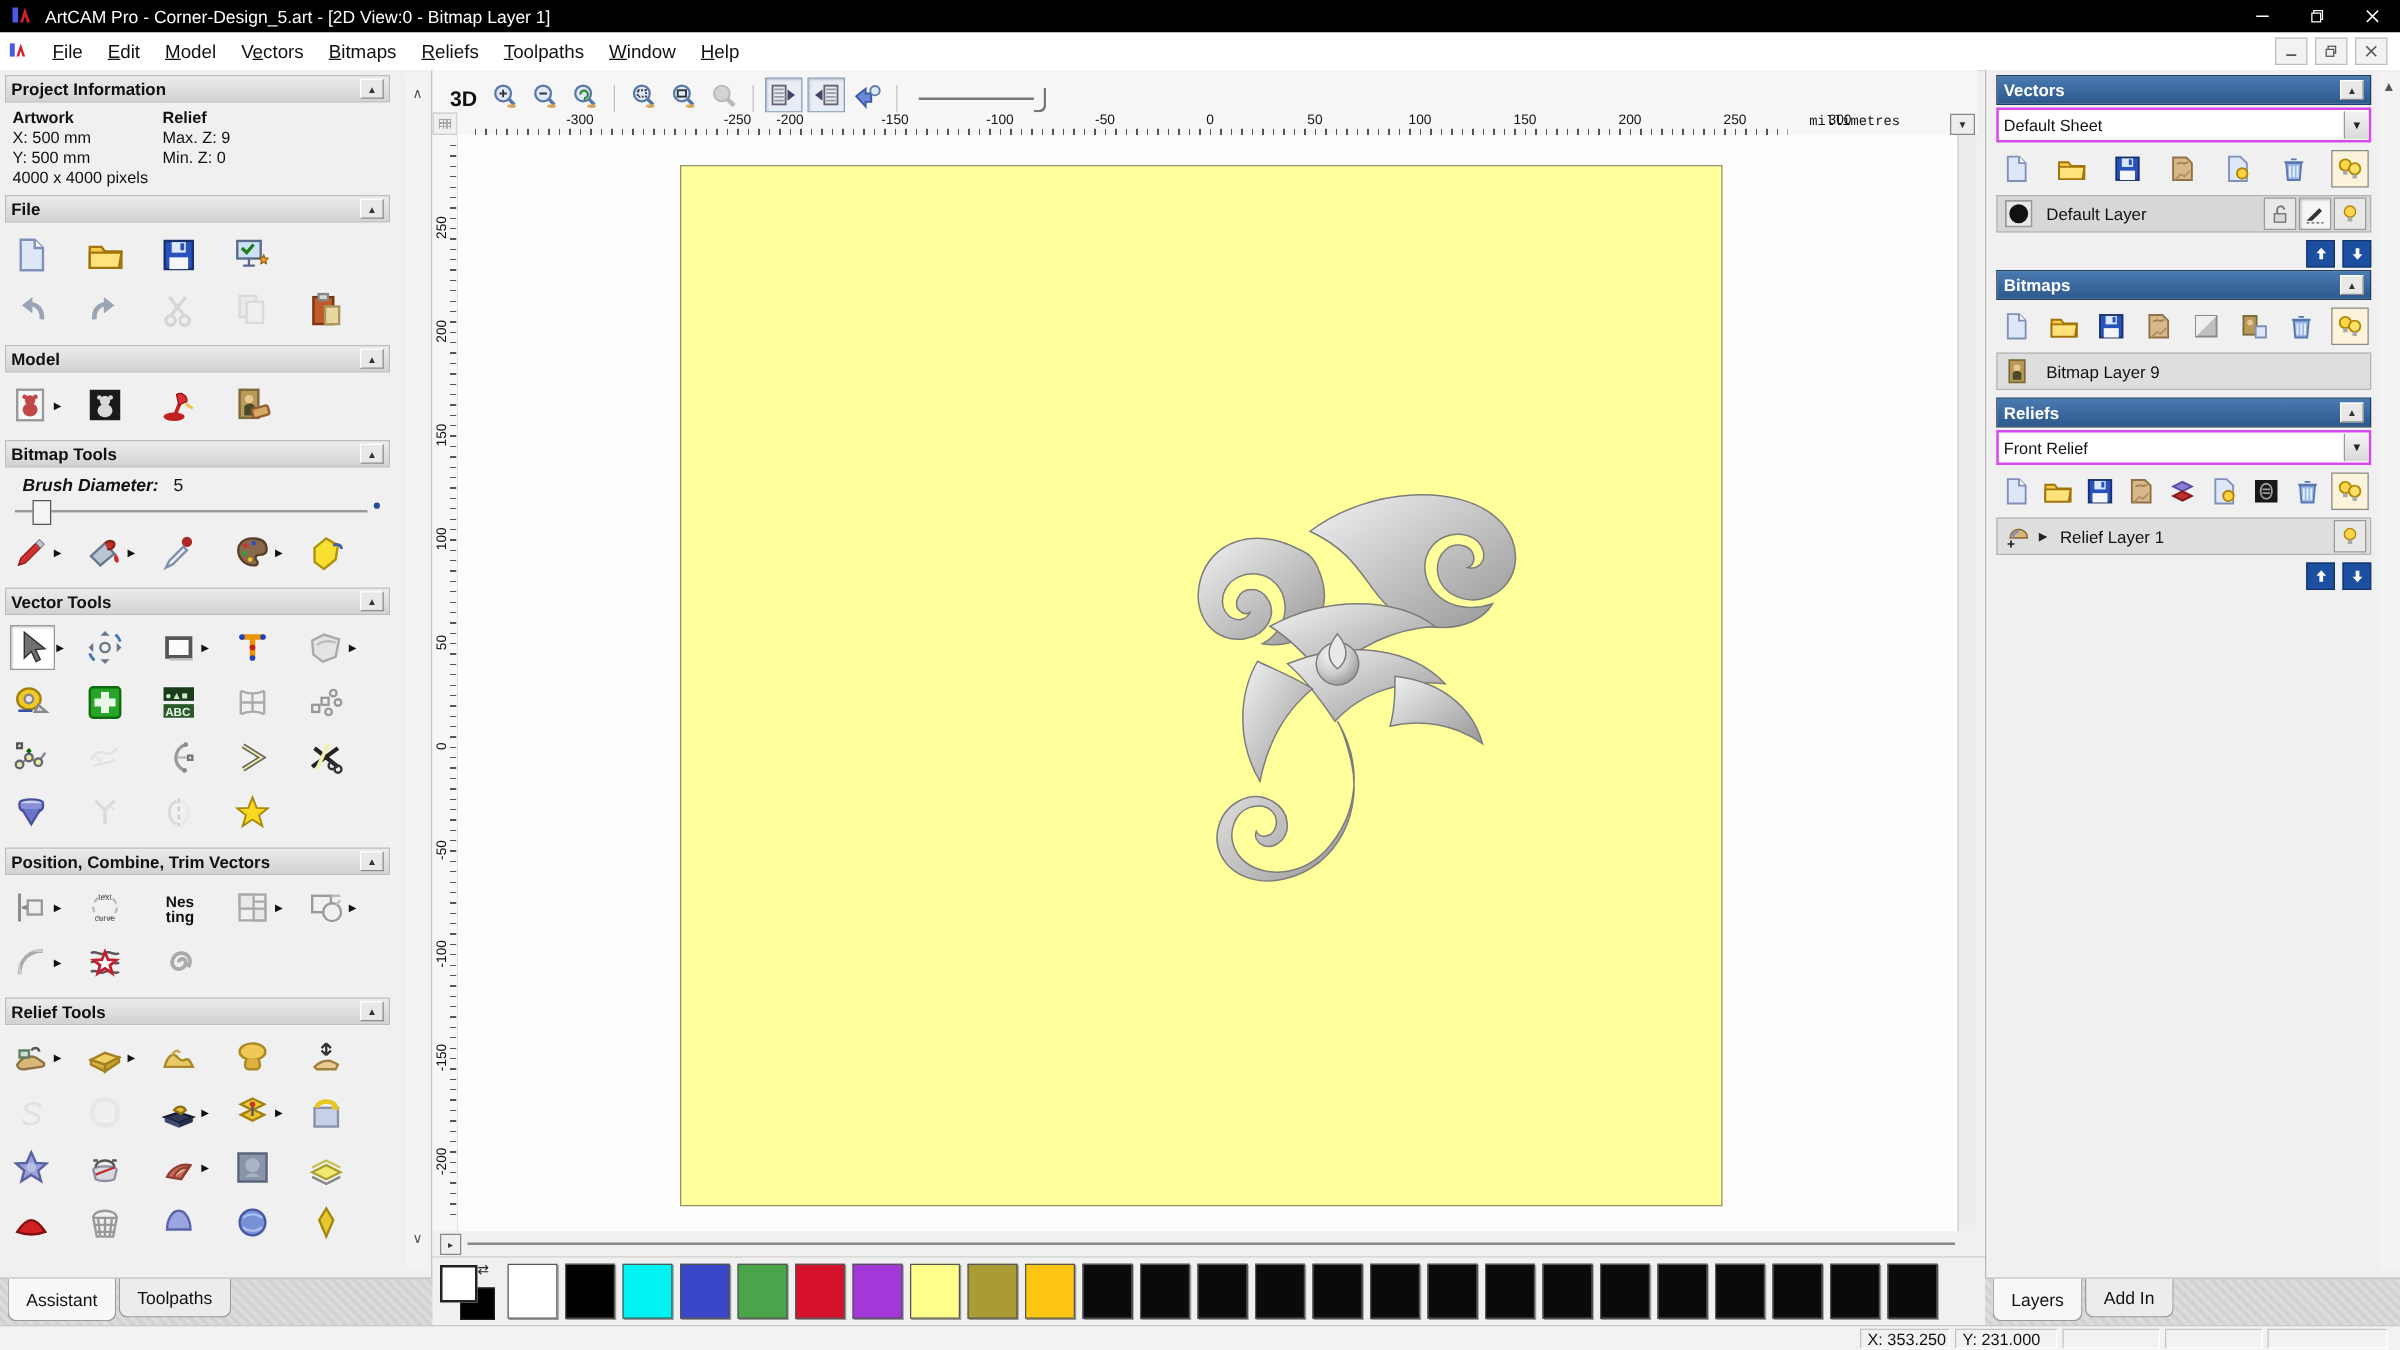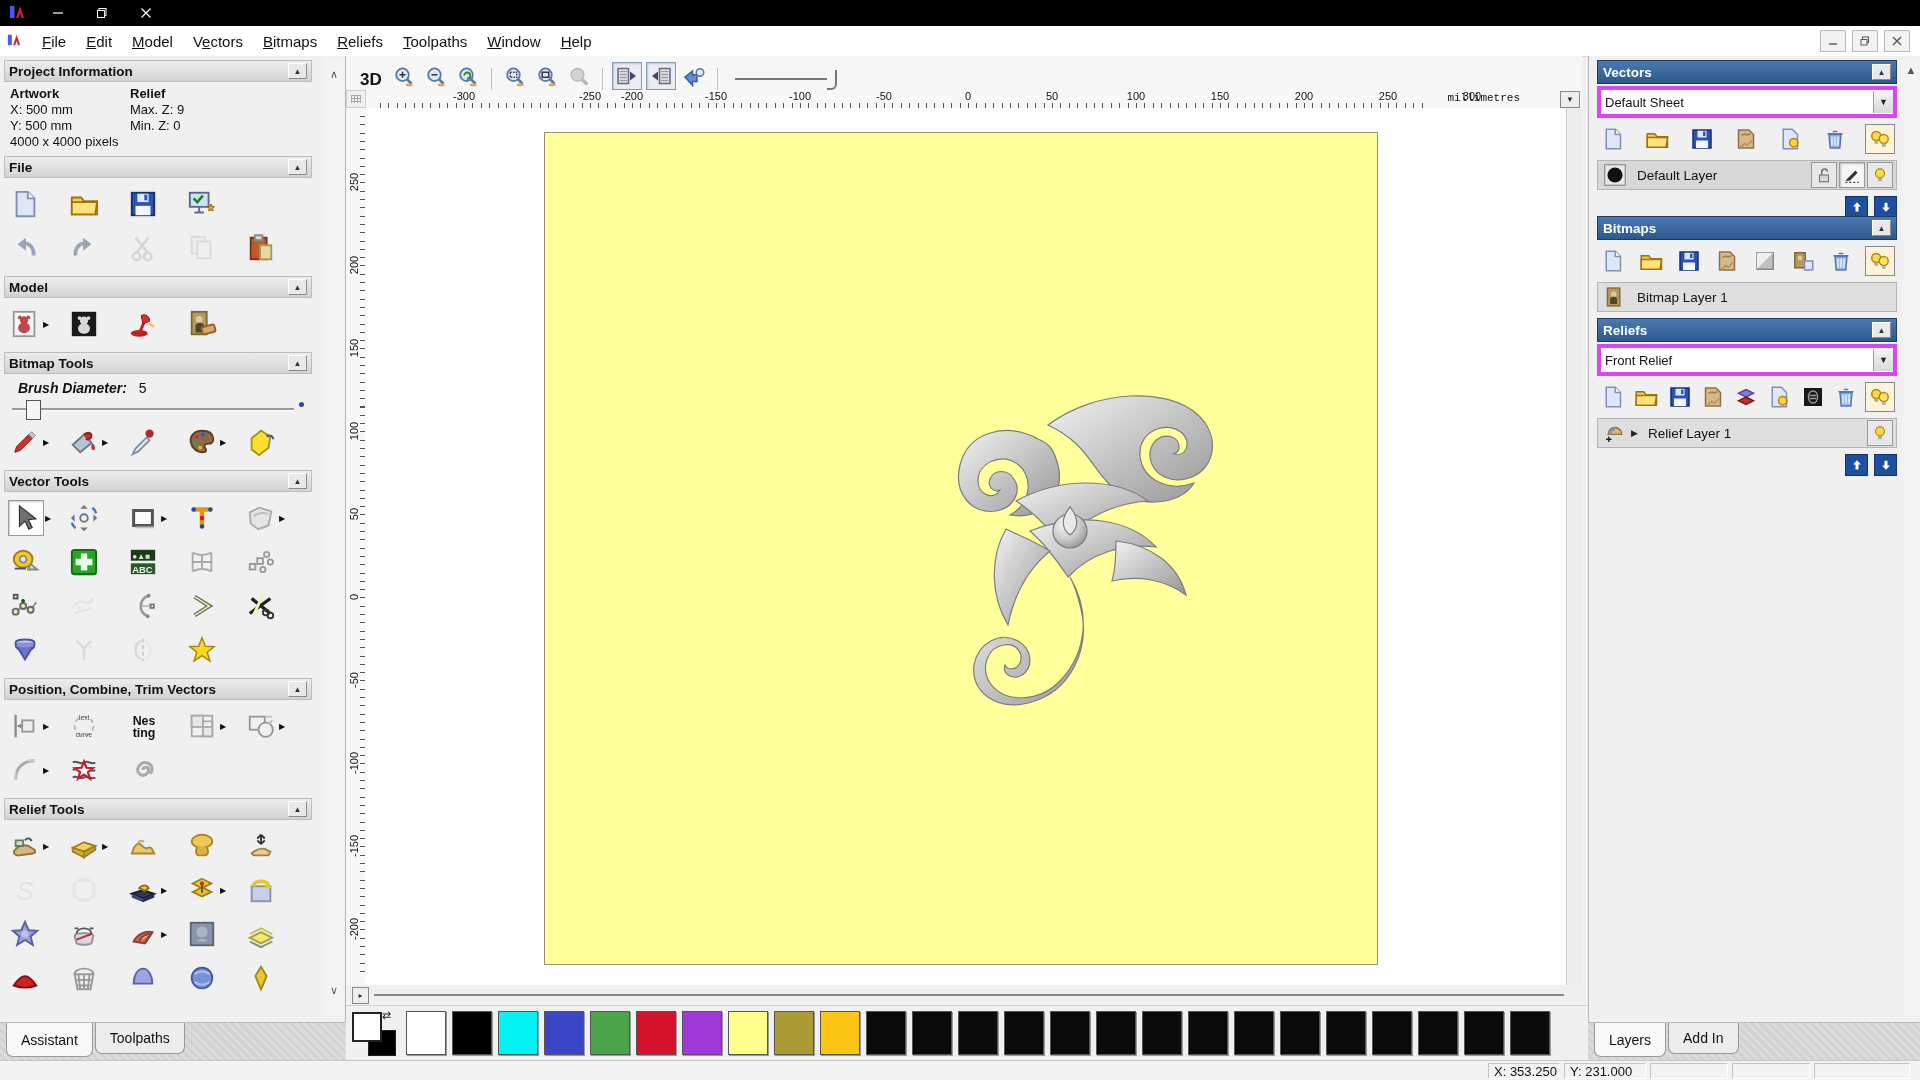--- a/index.html
+++ b/index.html
@@ -87,21 +87,21 @@
   #hscroll{position:absolute;left:0;bottom:0;width:100%;height:20px;background:#f0f0f0;}
   #hscroll .hbtn{position:absolute;left:6px;top:2px;width:15px;height:15px;border:1px solid #888;background:#eee;
                  font-size:8px;display:flex;align-items:center;justify-content:center;color:#333;}
   #hscroll .hline{position:absolute;left:28px;top:9px;width:1240px;max-width:1190px;height:2px;background:#888;}
   
   #rightpanel{position:absolute;left:1588px;top:56px;width:332px;height:966px;background:#f0f0f0;border-left:1px solid #b8b8b8;}
   .rp-sec{position:absolute;left:8px;width:300px;}
   .blue-hdr{height:22px;background:linear-gradient(#4a7ab2,#2d598c);color:#fff;font-weight:bold;font-size:13.5px;
             display:flex;align-items:center;padding:0 5px;border:1px solid #1d3d63;}
   .blue-hdr .sp{flex:1;}
-  .combo{height:24px;margin-top:2px;background:#fff;border:4px solid #d946ef;display:flex;align-items:center;font-size:13px;}
+  .combo{height:24px;margin-top:2px;background:#fff;border:2px solid #d946ef;display:flex;align-items:center;font-size:13px;}
   .combo .cv{flex:1;padding-left:4px;}
   .combo .cb{width:19px;height:22px;background:linear-gradient(#f4f4f4,#d8d8d8);border-left:1px solid #9a9a9a;
              display:flex;align-items:center;justify-content:center;font-size:9px;color:#222;}
   .icostrip{display:flex;justify-content:space-between;align-items:center;padding:6px 2px 4px 2px;}
   .ico2{display:inline-flex;width:28px;height:28px;align-items:center;justify-content:center;}
   .ico2.boxed{border:1px solid #888;background:#fbf3da;}
   .layer-row{height:28px;background:#d7d7d7;border:1px solid #b4b4b4;display:flex;align-items:center;
              font-size:13.5px;padding:0 3px;margin-top:2px;}
   .layer-row.lighter{background:#dedede;}
   .layer-row .nm{flex:1;padding-left:8px;}
@@ -132,20 +132,21 @@
 </head>
 <body>
 
 <div id="titlebar">
   <span class="appico">
     <svg viewBox="0 0 16 16" width="18" height="16">
         <rect x="1" y="2" width="4.5" height="12" fill="#4a5ae8"></rect>
         <path d="M7 14 11 2l4 12h-2.4l-1.6-5-1.6 5z" fill="#d02030"></path>
       </svg>
   </span>
+  <span class="ttl">ArtCAM Pro - Corner-Design_5.art - [2D View:0 - Bitmap Layer 1]</span>
   <span class="wbtn">
       <svg width="12" height="12" viewBox="0 0 12 12">
         <path d="M1 6h10" stroke="#fff" stroke-width="1.2"></path>
       </svg>
     </span>
   <span class="wbtn">
       <svg width="12" height="12" viewBox="0 0 12 12">
         <rect x="3" y="1.5" width="7" height="7" fill="none" stroke="#fff"></rect>
         <rect x="1.5" y="3.5" width="7" height="7" fill="#000" stroke="#fff"></rect>
       </svg>
@@ -1210,21 +1211,21 @@
       </div>
     <div class="layer-row lighter">
       <span class="ico2">
           <svg viewBox="0 0 16 16" width="22" height="22">
             <rect x="2" y="1" width="10" height="14" fill="#7a6a3a"></rect>
             <rect x="3" y="2" width="8" height="12" fill="#b89a56"></rect>
             <circle cx="7" cy="6" r="2" fill="#e6c896"></circle>
             <path d="M4.5 9c1.5-1.5 3.5-1.5 5 0v4h-5z" fill="#4a4a2a"></path>
           </svg>
         </span>
-      <span class="nm">Bitmap Layer 1</span>
+      <span class="nm">Bitmap Layer 9</span>
     </div>
   </div>
 
   <div class="rp-sec" style="top:262px;">
     <div class="blue-hdr">
       <span>Reliefs</span>
       <span class="sp"></span>
         <span class="colbtn">▲</span>
     </div>
     <div class="combo">

